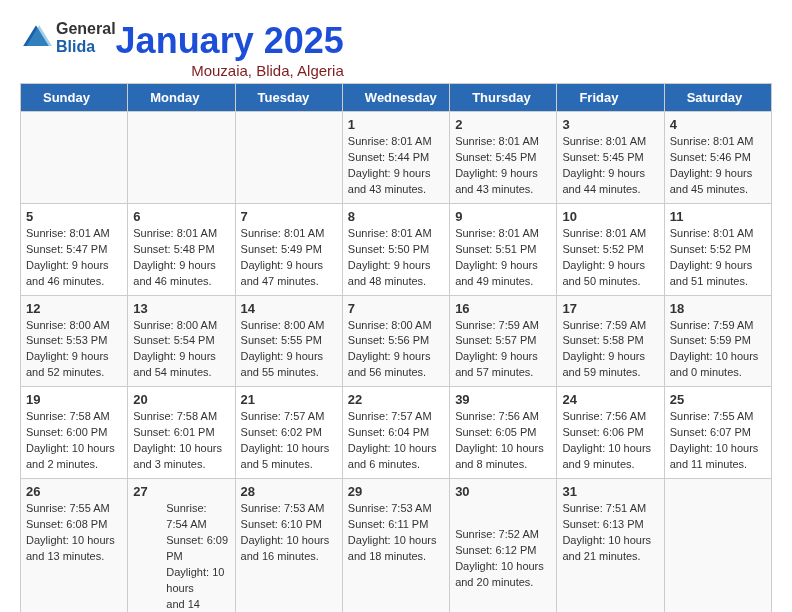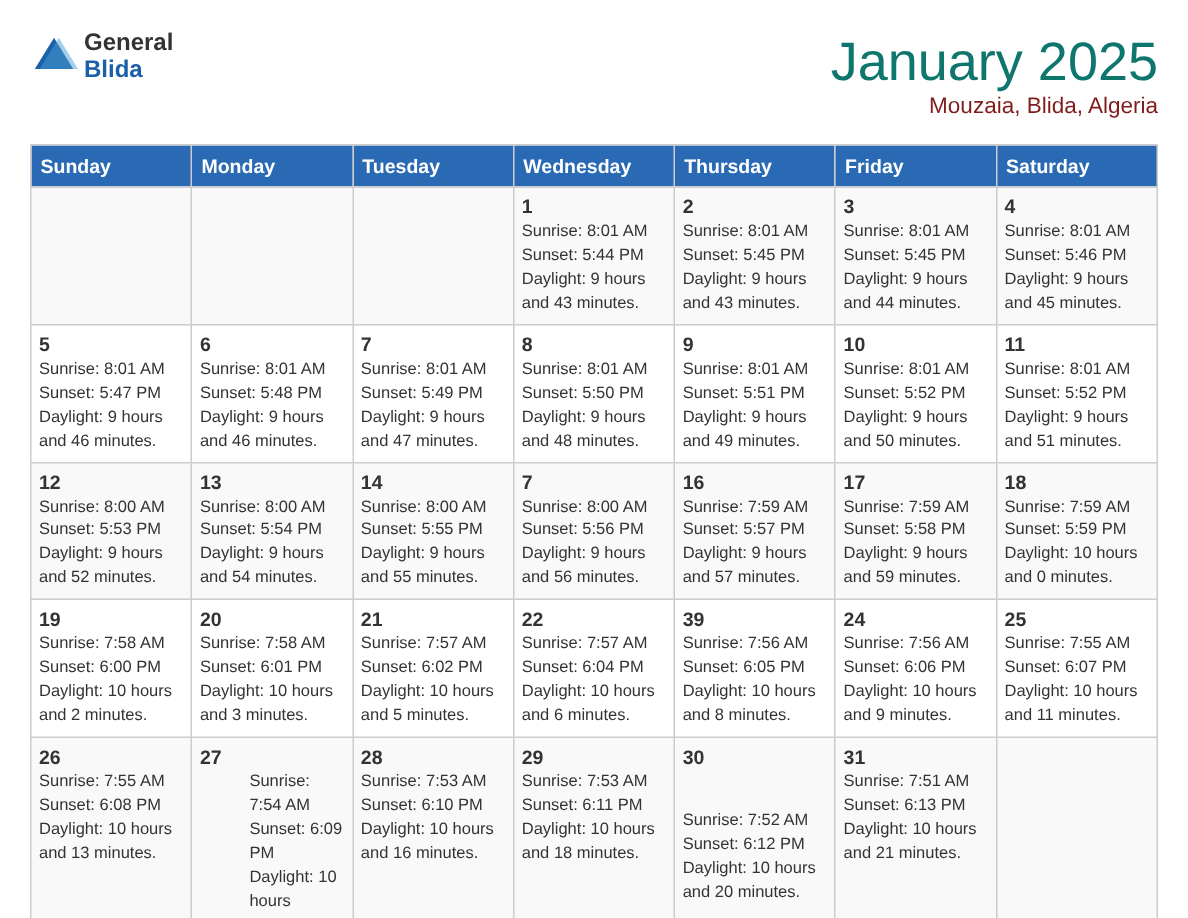--- a/index.html
+++ b/index.html
@@ -5,23 +5,22 @@
     * { box-sizing: border-box; margin: 0; padding: 0; }
     body {
       font-family: Arial, sans-serif;
       background: #fff;
       width: 792px;
       min-height: 612px;
       padding: 20px;
     }
     .header {
       display: flex;
-      justify-content: space-between;
       align-items: flex-start;
-      margin-bottom: 17px;
+      margin-bottom: 4px;
     }
     .logo {
       display: flex;
       align-items: center;
       gap: 4px;
     }
     .logo-text {
       display: flex;
       flex-direction: column;
       line-height: 1.1;
@@ -38,38 +37,38 @@
     }
     .logo-icon {
       width: 32px;
       height: 32px;
     }
     .title-block {
       text-align: right;
     }
     .month-title {
       font-size: 36px;
-      font-weight: normal;
-      color: #0f766e;
+      font-weight: bold;
+      color: #1d4ed8;
     }
     .location {
       font-size: 15px;
       color: #7f1d1d;
     }
     table {
       width: 100%;
       border-collapse: collapse;
       table-layout: fixed;
     }
     thead tr th {
       background-color: #2a6ab5;
       color: #fff;
       font-size: 13px;
       font-weight: bold;
-      padding: 6px 6px;
+      padding: 6px 22px;
       text-align: left;
       border: 1px solid #ccc;
     }
     tbody tr td {
       border: 1px solid #ccc;
       vertical-align: top;
       padding: 5px 5px;
       font-size: 11px;
       color: #333;
       height: 90px;

